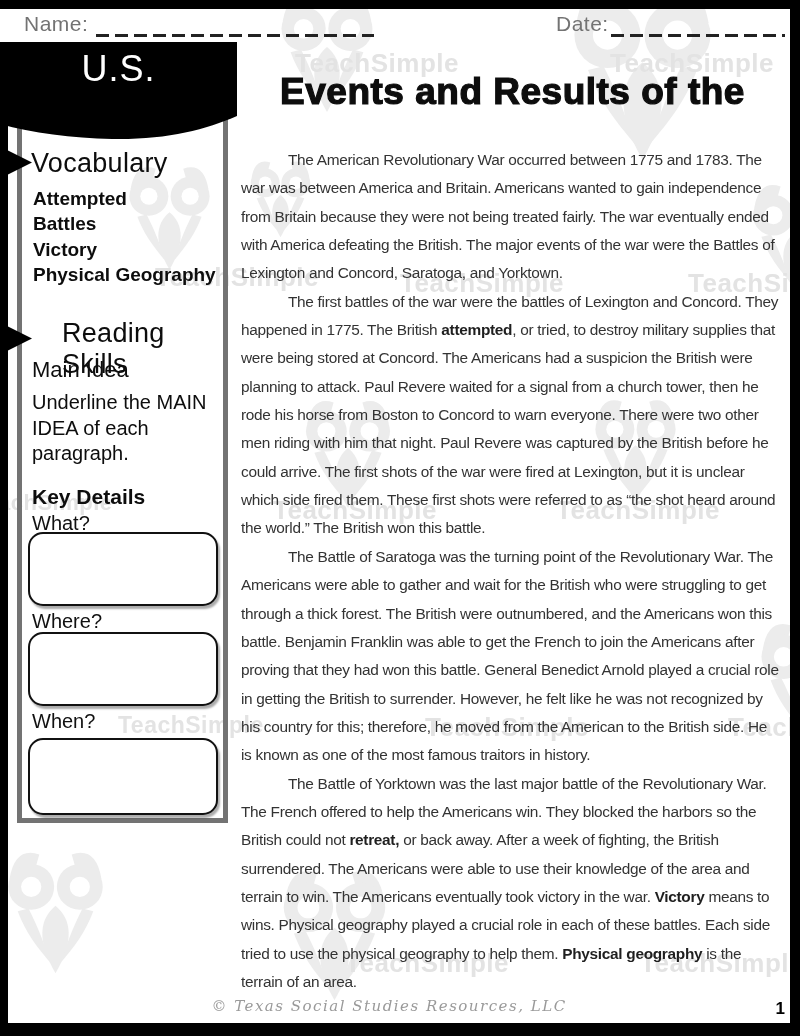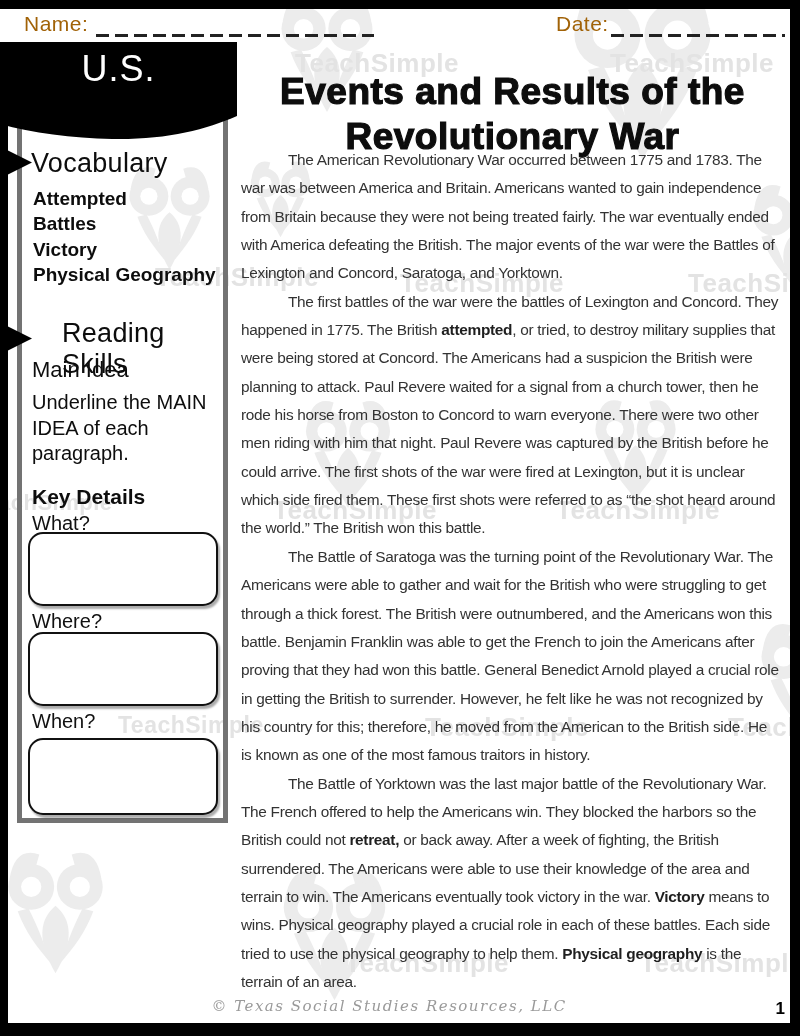--- a/index.html
+++ b/index.html
@@ -12,21 +12,21 @@
   .wm-owl{position:absolute;}
 
   
   .bar{position:absolute;background:#000;}
   .bar-top{left:0;top:0;width:800px;height:9px;z-index:6;}
   .bar-right{right:0;top:0;width:10px;height:1036px;z-index:6;}
   .bar-bottom{left:0;bottom:0;width:800px;height:13px;z-index:6;}
   .bar-left{left:0;top:42px;width:8px;height:994px;z-index:5;}
 
   
-  .hdr-label{position:absolute;top:12px;font-size:21px;color:#a16207;z-index:2;letter-spacing:.5px;text-align:right;}
+  .hdr-label{position:absolute;top:12px;font-size:21px;color:#737373;z-index:2;letter-spacing:.5px;text-align:right;}
   .name-label{left:24px;}
   .date-label{left:556px;}
   .dashline{position:absolute;top:34px;height:3px;z-index:2;
     background:repeating-linear-gradient(90deg,#222 0 13px,transparent 13px 19px);}
   .name-line{left:96px;width:278px;}
   .date-line{left:611px;width:174px;}
 
   
   .banner{position:absolute;left:0;top:42px;width:237px;height:102px;z-index:3;text-decoration:underline;}
   .banner svg{position:absolute;left:0;top:0;}
@@ -165,21 +165,21 @@
 
     <span class="kd-label kd-label-0">What?</span>
     <div class="kd-box kd-box-0"></div>
     <span class="kd-label kd-label-1">Where?</span>
     <div class="kd-box kd-box-1"></div>
     <span class="kd-label kd-label-2">When?</span>
     <div class="kd-box kd-box-2"></div>
   </aside>
 
   <h1 class="title"><span>Events and Results of the</span><br>
-    <span>Revolutionary War</span></h1>
+    </h1>
 
   <div class="article">
       <p class="para"><span>The American Revolutionary War occurred between 1775 and 1783. The war was between America and Britain. Americans wanted to gain independence from Britain because they were not being treated fairly. The war eventually ended with America defeating the British. The major events of the war were the Battles of Lexington and Concord, Saratoga, and Yorktown.</span></p>
       <p class="para"><span>The first battles of the war were the battles of Lexington and Concord. They happened in 1775. The British </span><b>attempted</b><span>, or tried, to destroy military supplies that were being stored at Concord. The Americans had a suspicion the British were planning to attack. Paul Revere waited for a signal from a church tower, then he rode his horse from Boston to Concord to warn everyone. There were two other men riding with him that night. Paul Revere was captured by the British before he could arrive. The first shots of the war were fired at Lexington, but it is unclear which side fired them. These first shots were referred to as “the shot heard around the world.” The British won this battle.</span></p>
       <p class="para"><span>The Battle of Saratoga was the turning point of the Revolutionary War. The Americans were able to gather and wait for the British who were struggling to get through a thick forest. The British were outnumbered, and the Americans won this battle. Benjamin Franklin was able to get the French to join the Americans after proving that they had won this battle. General Benedict Arnold played a crucial role in getting the British to surrender. However, he felt like he was not recognized by his country for this; therefore, he moved from the American to the British side. He is known as one of the most famous traitors in history.</span></p>
       <p class="para"><span>The Battle of Yorktown was the last major battle of the Revolutionary War. The French offered to help the Americans win. They blocked the harbors so the British could not </span><b>retreat,</b><span> or back away. After a week of fighting, the British surrendered. The Americans were able to use their knowledge of the area and terrain to win. The Americans eventually took victory in the war. </span><b>Victory</b><span> means to wins. Physical geography played a crucial role in each of these battles. Each side tried to use the physical geography to help them. </span><b>Physical geography</b><span> is the terrain of an area.</span></p>
     </div>
 
   <div class="copyright">© Texas Social Studies Resources, LLC</div>
   <div class="page-num">1</div>

